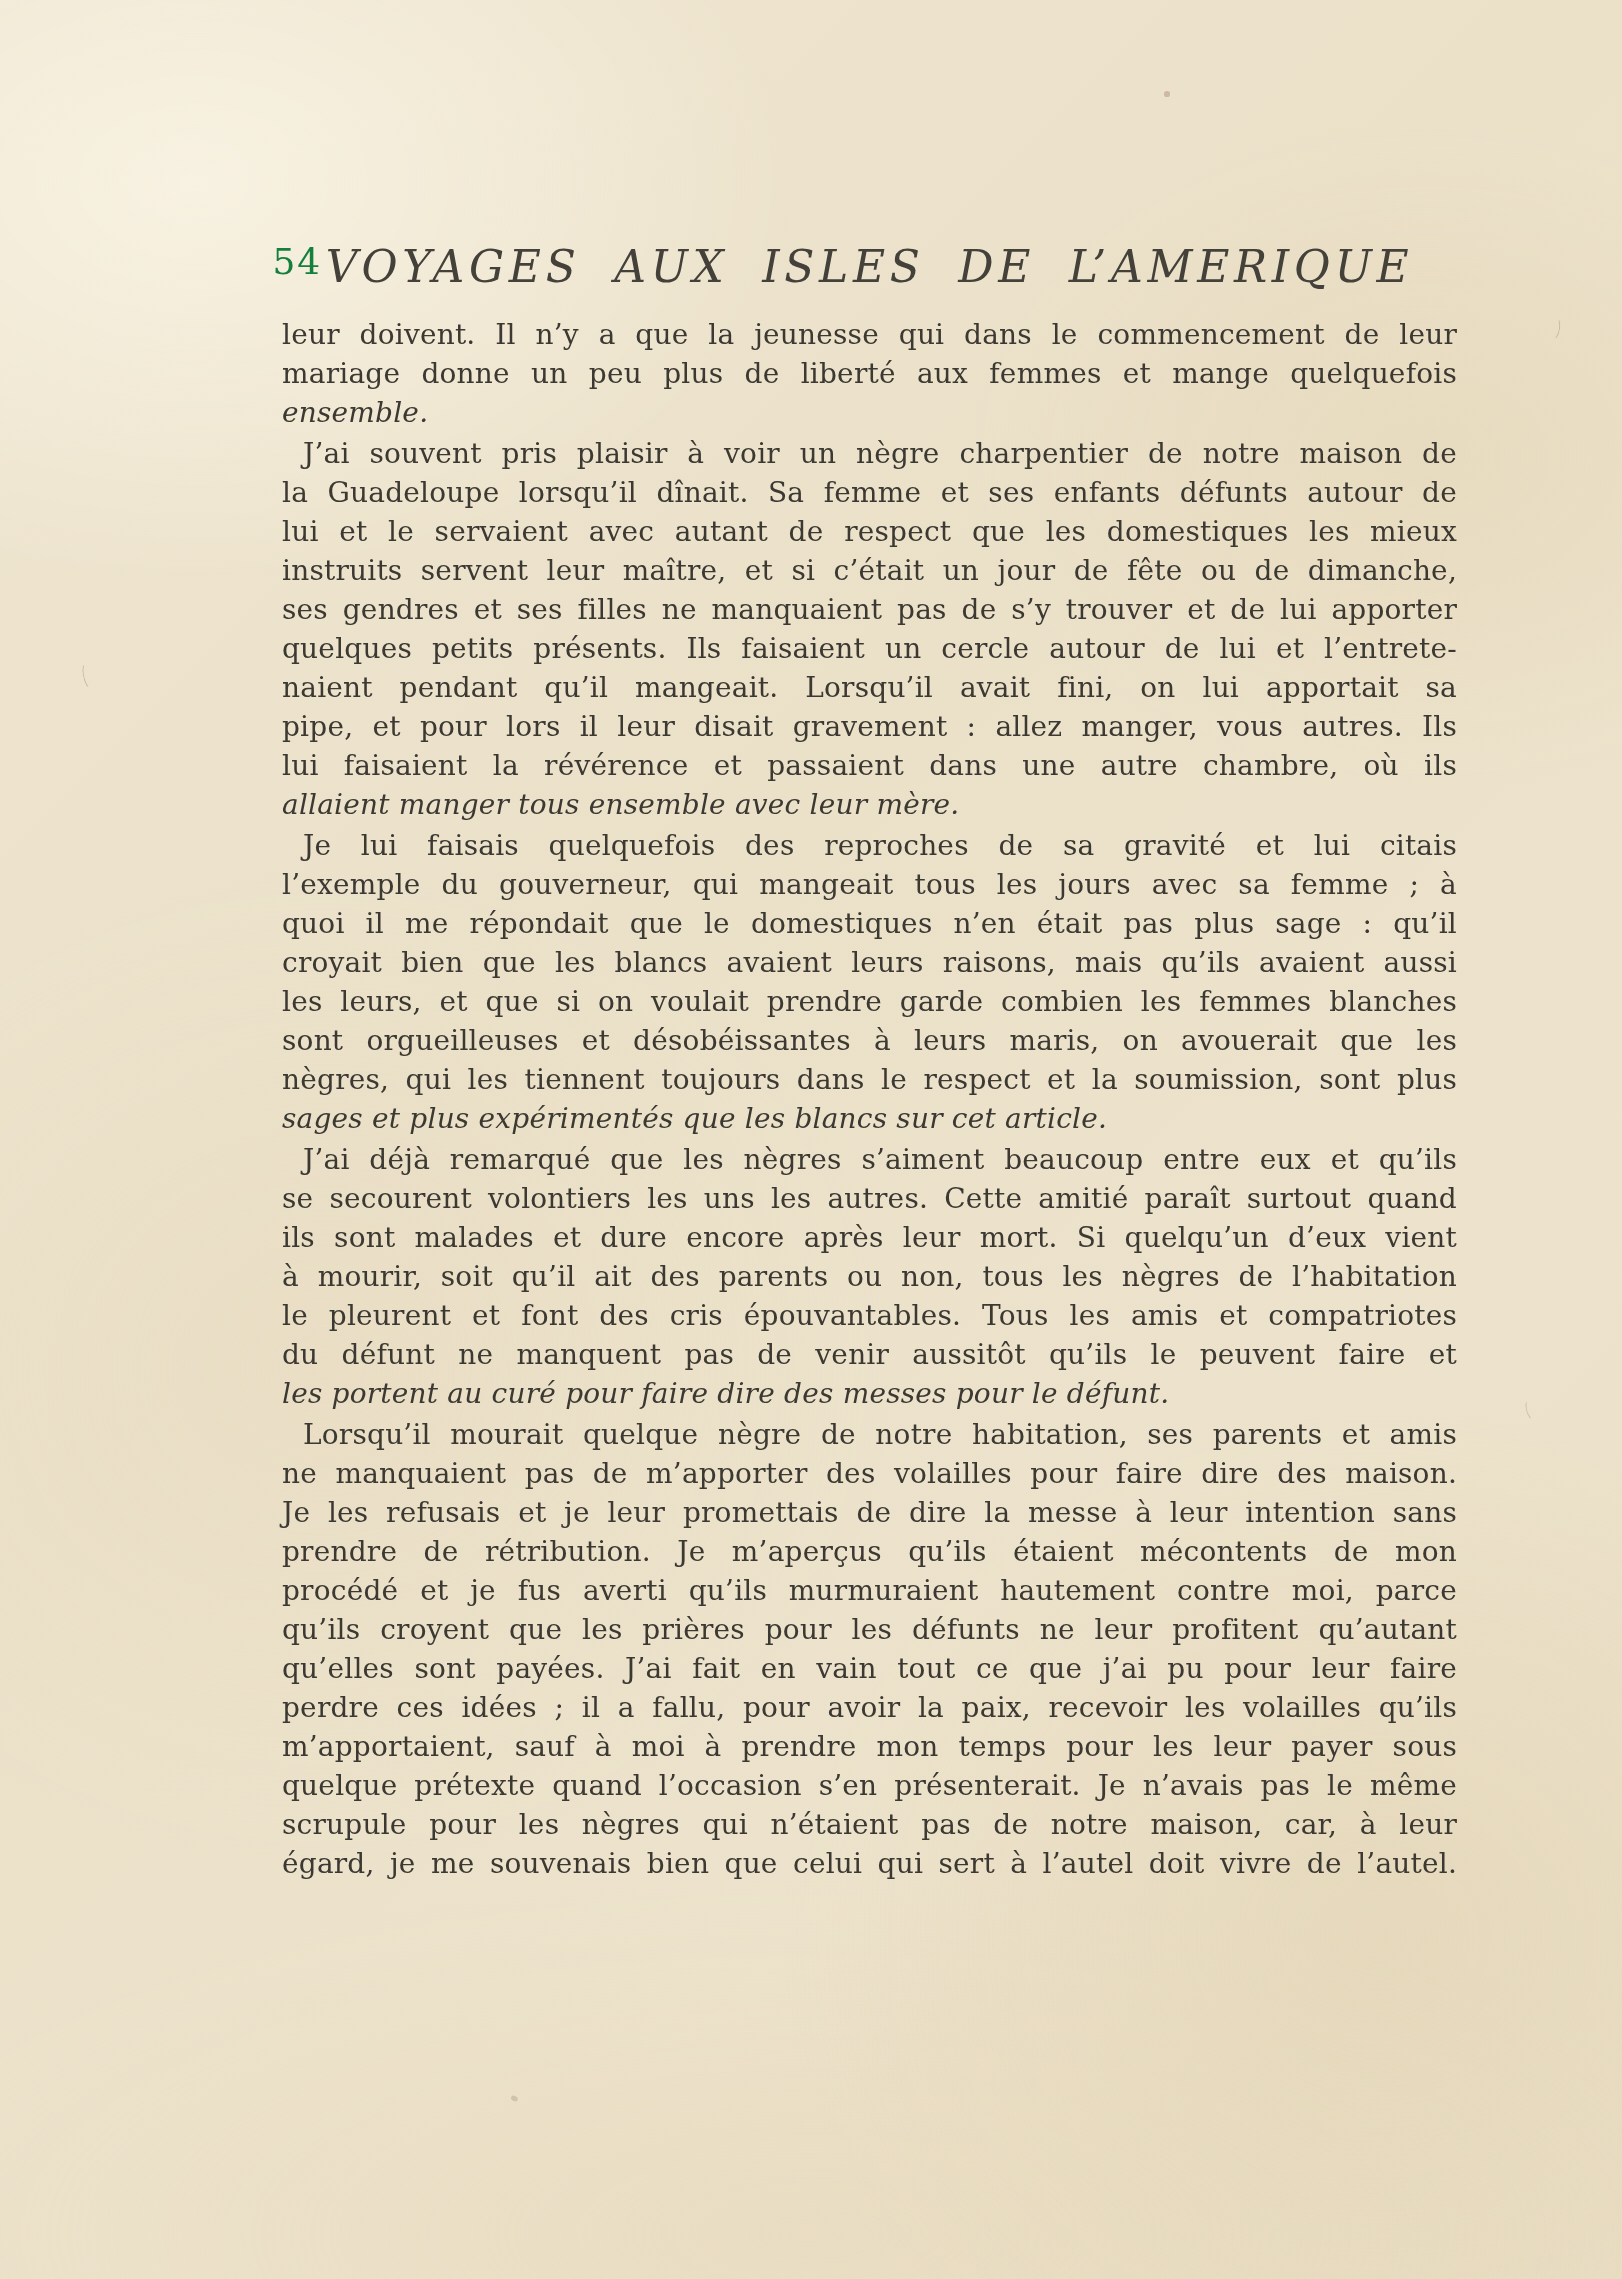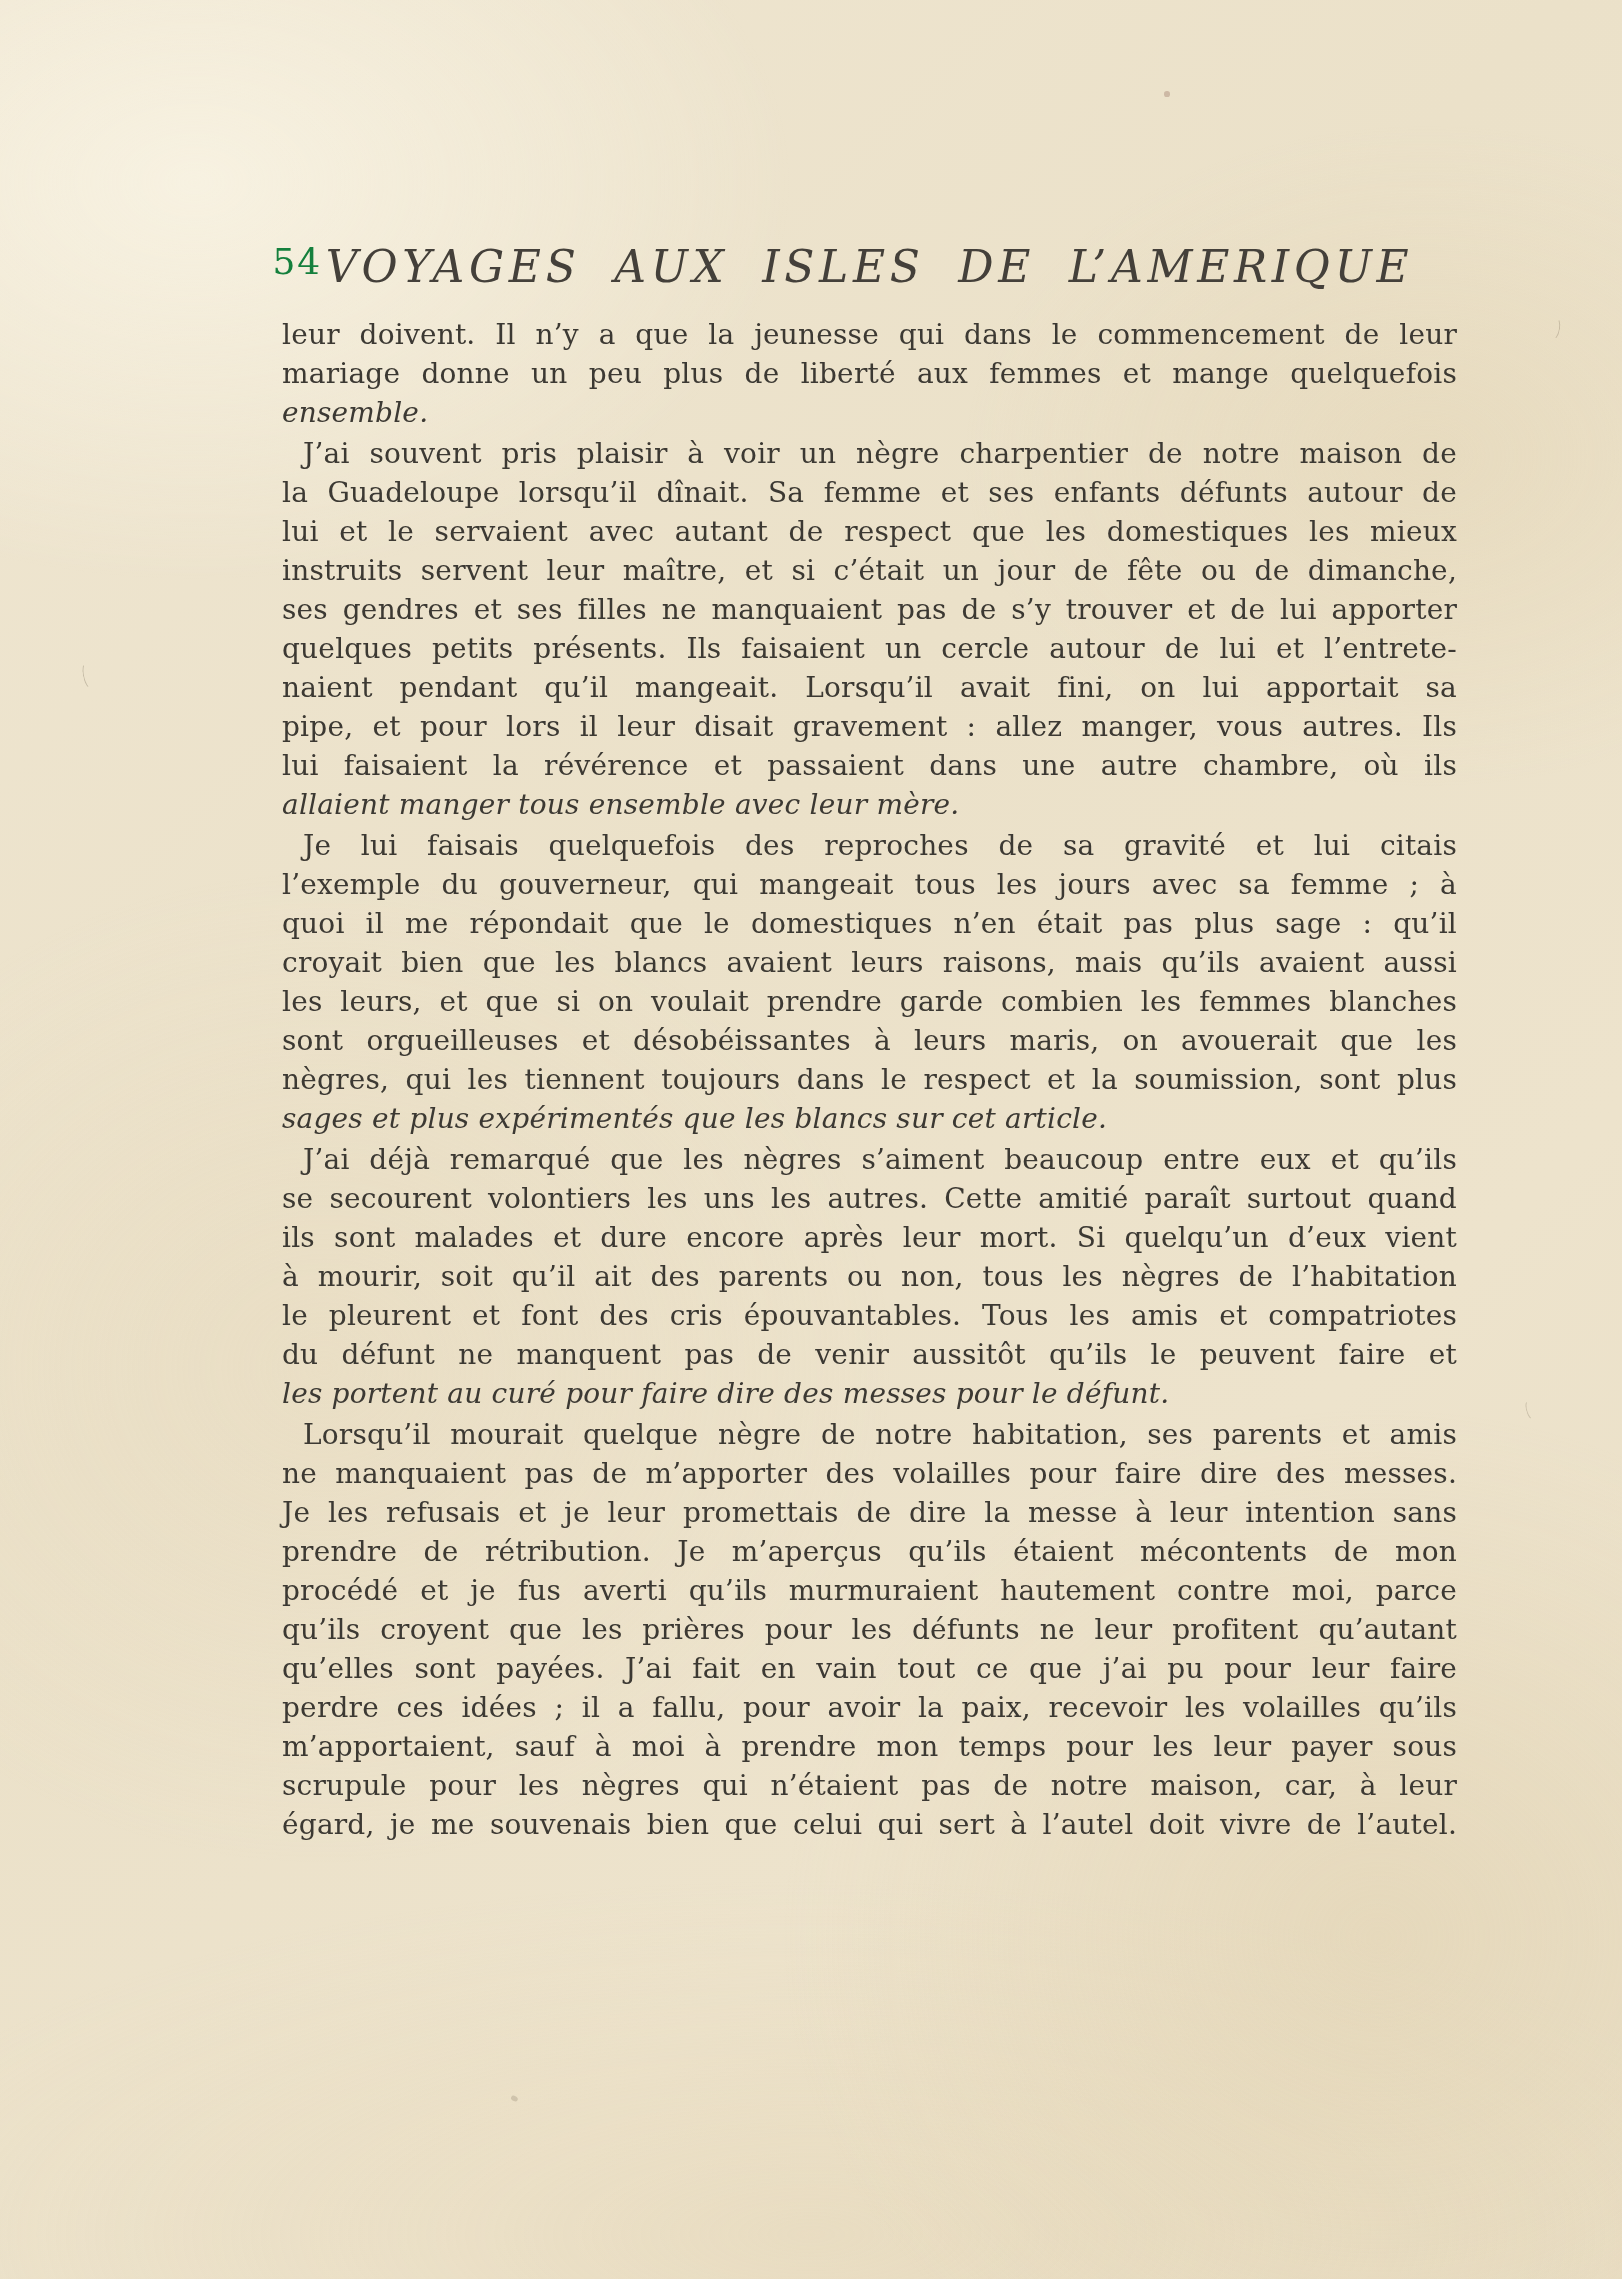--- a/index.html
+++ b/index.html
@@ -123,28 +123,29 @@
       <div class="line first">J’ai déjà remarqué que les nègres s’aiment beaucoup entre eux et qu’ils</div>
       <div class="line">se secourent volontiers les uns les autres. Cette amitié paraît surtout quand</div>
       <div class="line">ils sont malades et dure encore après leur mort. Si quelqu’un d’eux vient</div>
       <div class="line">à mourir, soit qu’il ait des parents ou non, tous les nègres de l’habitation</div>
       <div class="line">le pleurent et font des cris épouvantables. Tous les amis et compatriotes</div>
       <div class="line">du défunt ne manquent pas de venir aussitôt qu’ils le peuvent faire et</div>
       <div class="line last">les portent au curé pour faire dire des messes pour le défunt.</div>
     </div>
     <div class="para">
       <div class="line first">Lorsqu’il mourait quelque nègre de notre habitation, ses parents et amis</div>
-      <div class="line">ne manquaient pas de m’apporter des volailles pour faire dire des messes.</div>
+      <div class="line">ne manquaient pas de m’apporter des volailles pour faire dire des maison.</div>
       <div class="line">Je les refusais et je leur promettais de dire la messe à leur intention sans</div>
       <div class="line">prendre de rétribution. Je m’aperçus qu’ils étaient mécontents de mon</div>
       <div class="line">procédé et je fus averti qu’ils murmuraient hautement contre moi, parce</div>
       <div class="line">qu’ils croyent que les prières pour les défunts ne leur profitent qu’autant</div>
       <div class="line">qu’elles sont payées. J’ai fait en vain tout ce que j’ai pu pour leur faire</div>
       <div class="line">perdre ces idées ; il a fallu, pour avoir la paix, recevoir les volailles qu’ils</div>
       <div class="line">m’apportaient, sauf à moi à prendre mon temps pour les leur payer sous</div>
+      <div class="line">quelque prétexte quand l’occasion s’en présenterait. Je n’avais pas le même</div>
       <div class="line">scrupule pour les nègres qui n’étaient pas de notre maison, car, à leur</div>
       <div class="line">égard, je me souvenais bien que celui qui sert à l’autel doit vivre de l’autel.</div>
     </div>
   </main>
 
 <div class="scan-artifact artifact-1"></div>
 <div class="scan-artifact artifact-2"></div>
 <div class="scan-artifact artifact-3"></div>
 <div class="scan-artifact artifact-4"></div>
 <div class="scan-artifact artifact-5"></div>

